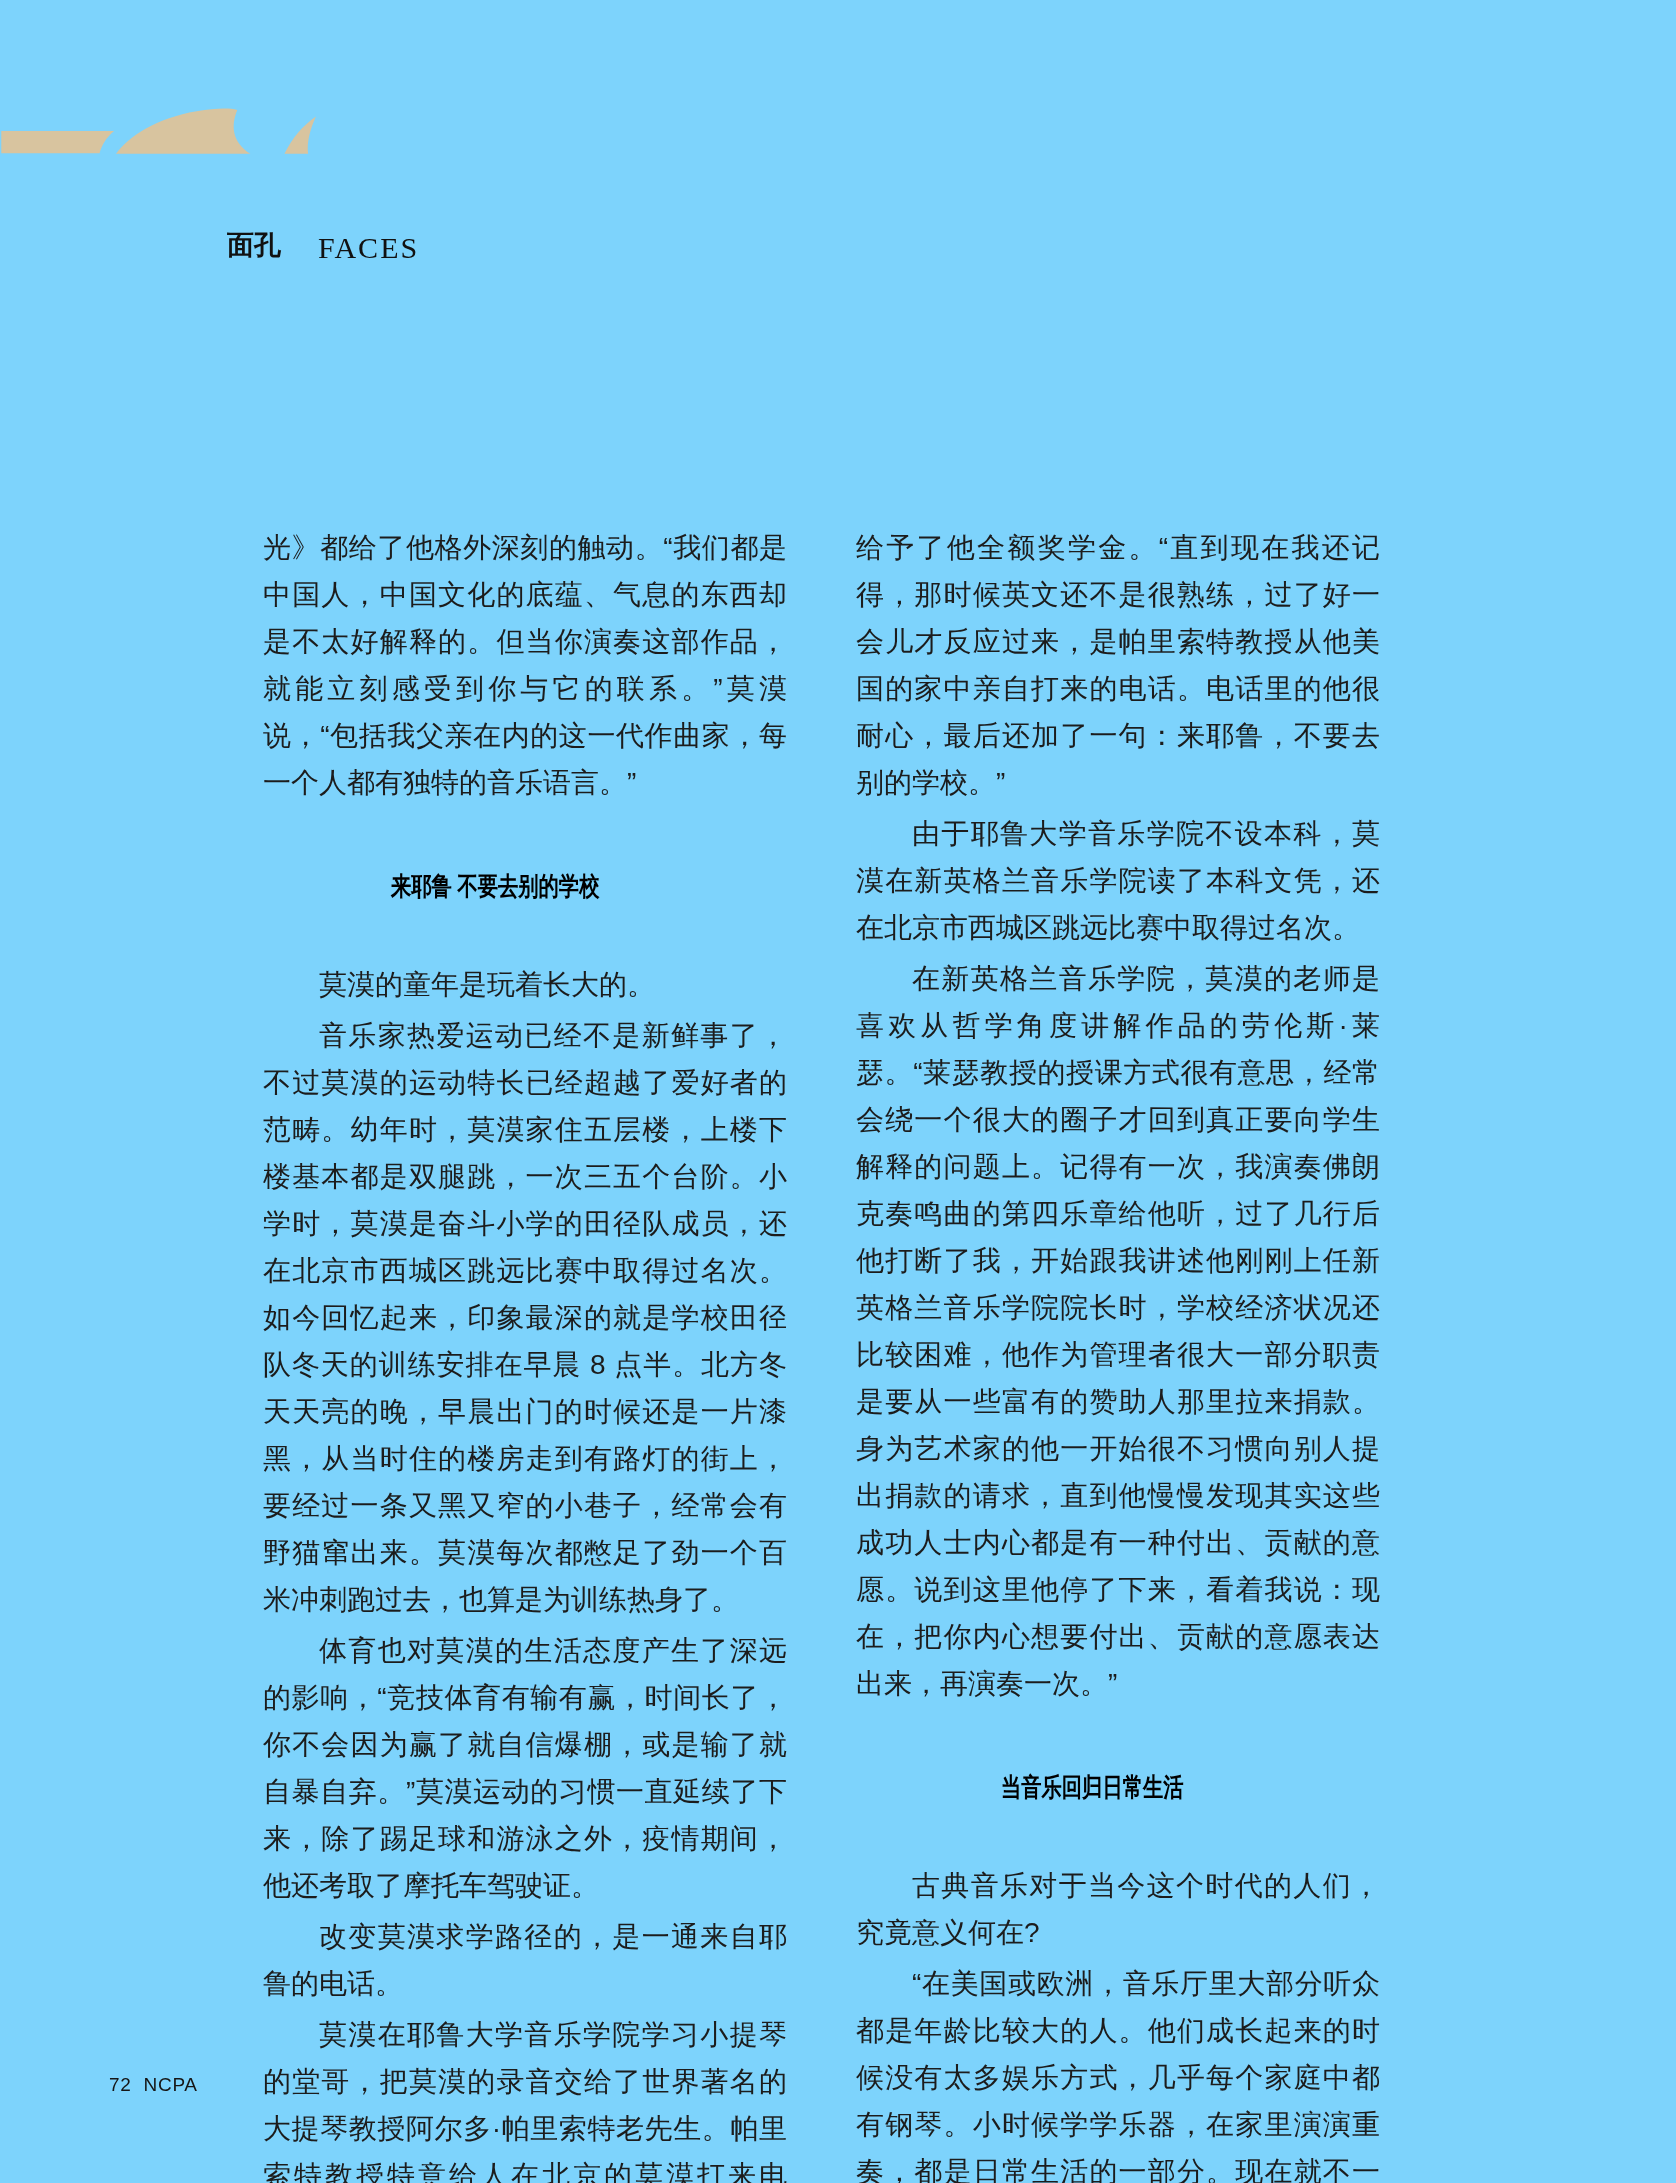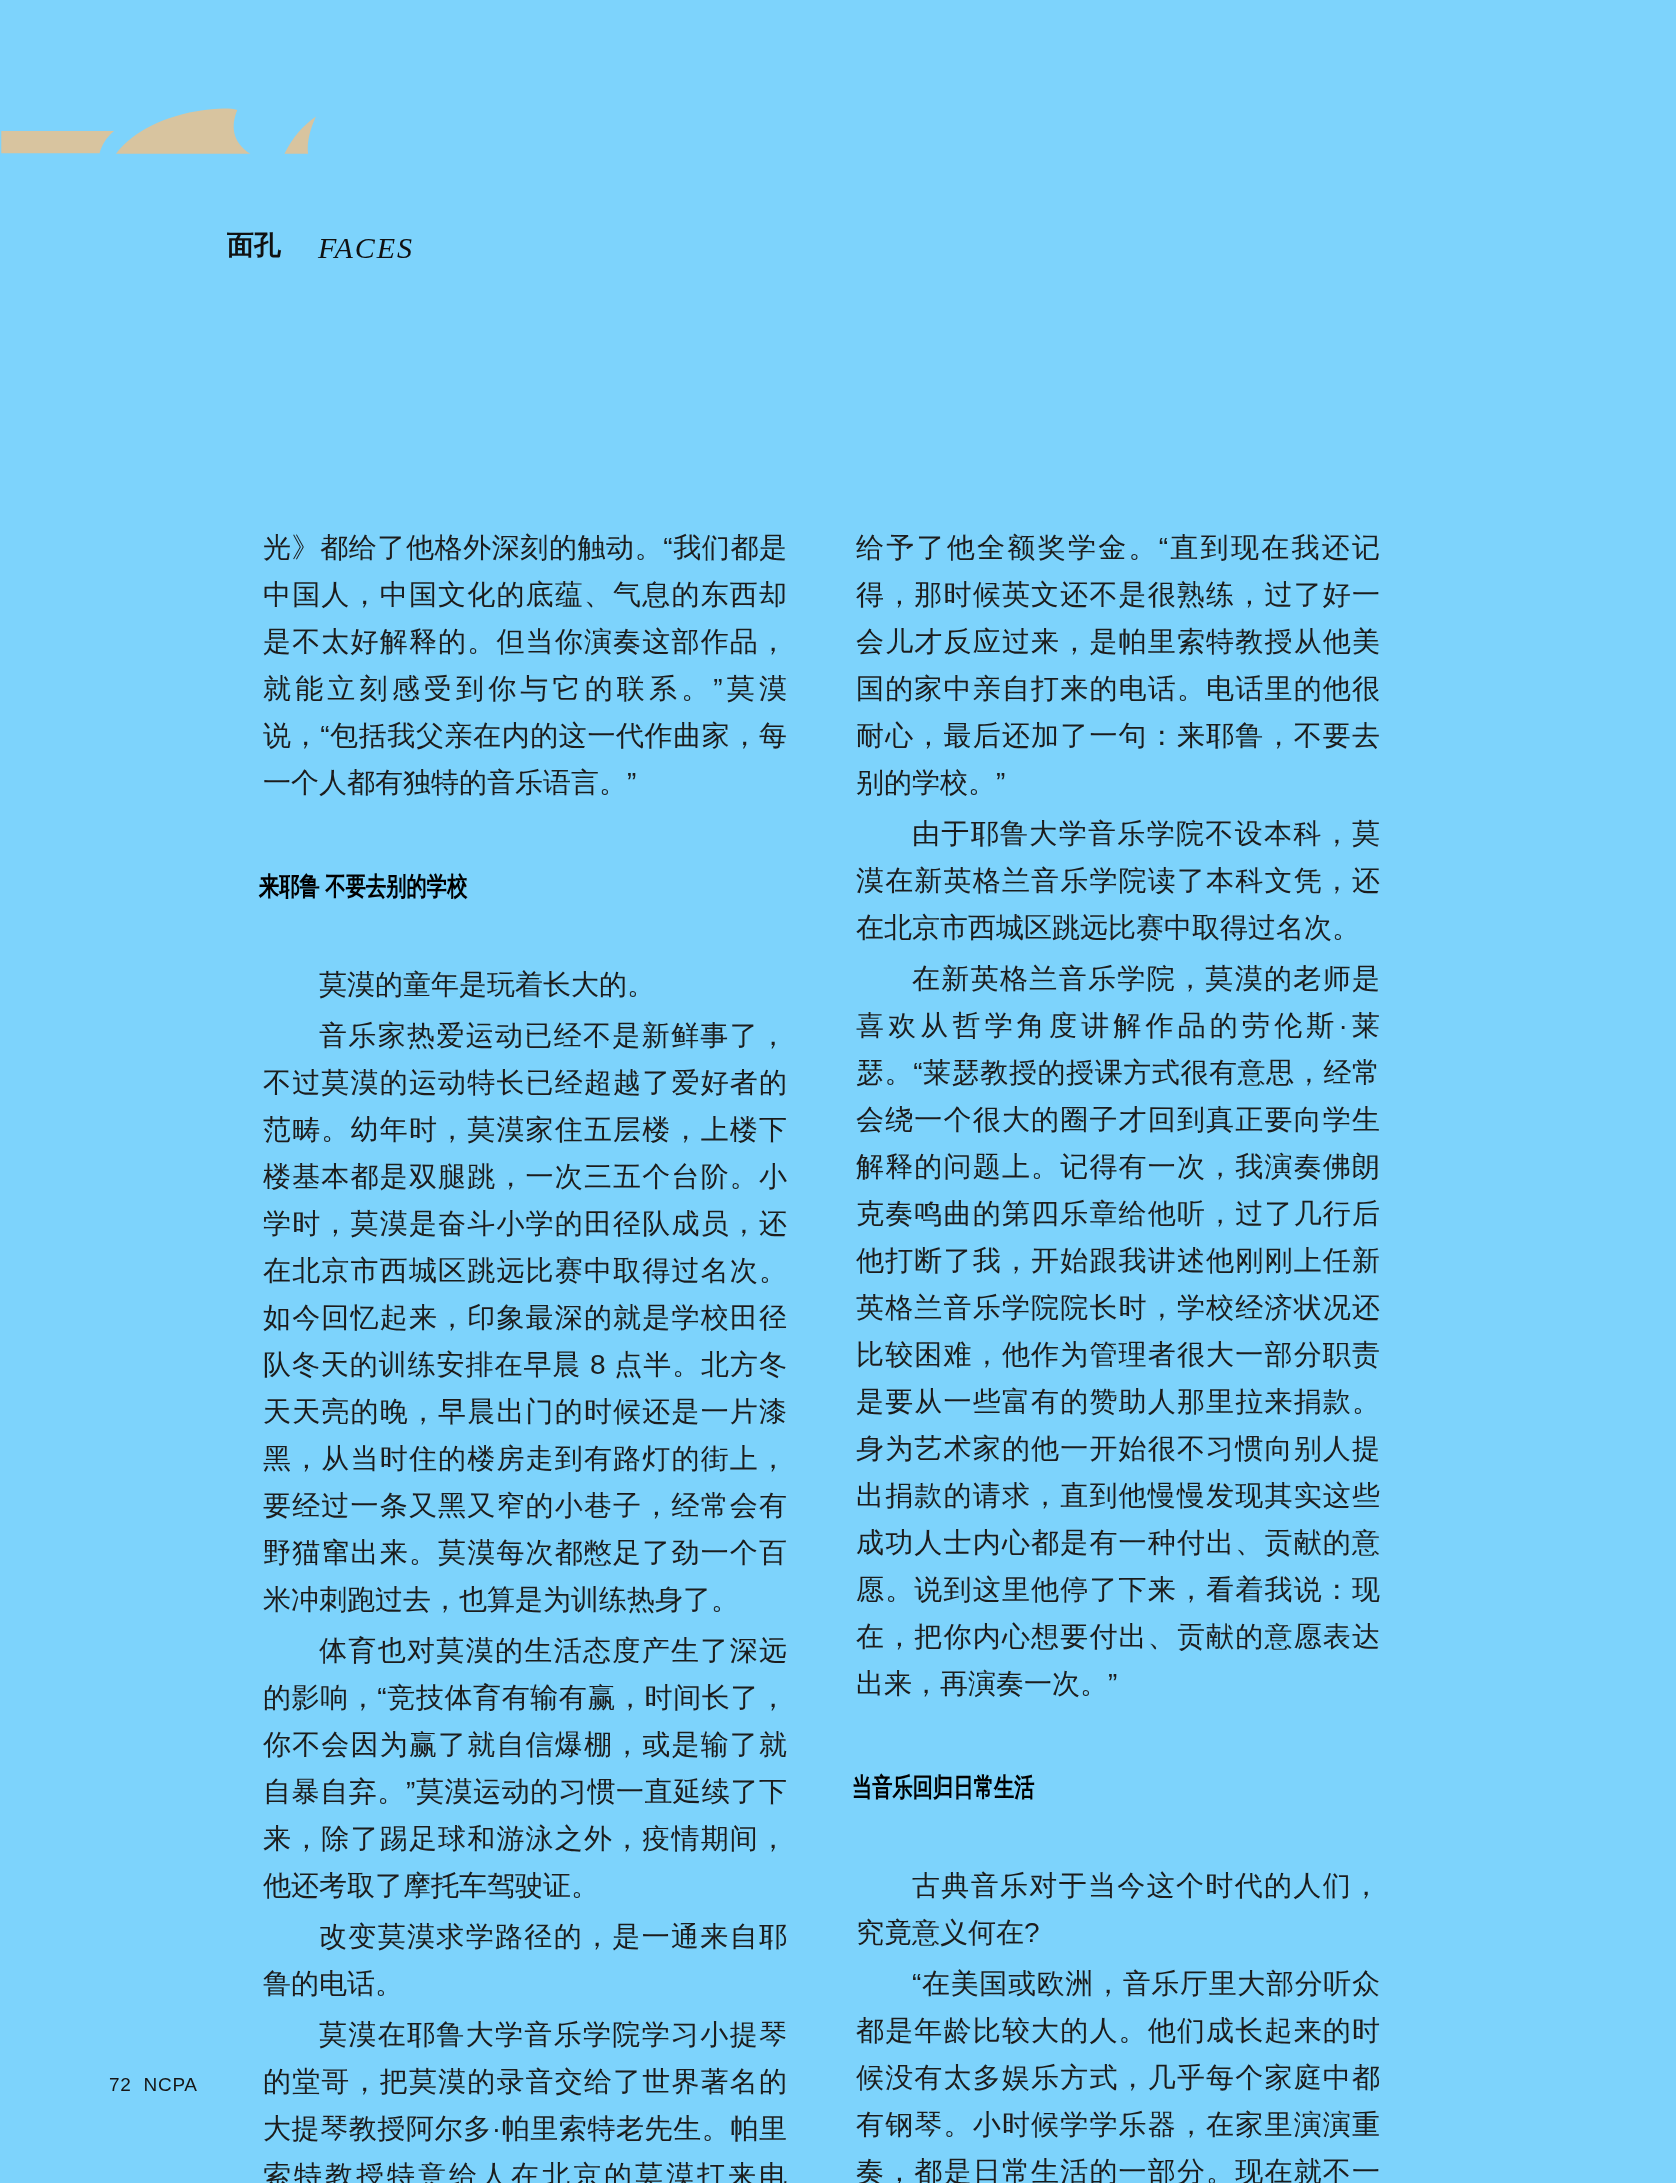--- a/index.html
+++ b/index.html
@@ -18,35 +18,35 @@
   .swoosh-svg { position: absolute; left: 0; top: 0; width: 409px; height: 59px; }
   .logo-cn {
     position: absolute; left: 227px; top: 126px;
     font-size: 27px; line-height: 27px; font-weight: 800;
     letter-spacing: 0px; color: #111111; white-space: nowrap;
   }
   .logo-en {
     position: absolute; left: 318px; top: 129px;
     font-family: "Liberation Serif", "DejaVu Serif", serif;
     font-size: 30px; line-height: 26.4px; font-weight: 400;
-    letter-spacing: 2px; color: #111111; white-space: nowrap; font-style: italic;
+    letter-spacing: 2px; color: #111111; white-space: nowrap;
   }
 
   
   .col {
     position: absolute; top: 520px; width: 532px;
     font-size: 28px; line-height: 47px;
     text-align: justify; text-justify: inter-character;
     line-break: strict;
   }
   .col-left  { left: 259px; }
   .col-right { left: 852px; }
   .para { margin: 4px; text-indent: 2em; }
   .para.cont { text-indent: 0; }
-  .sec-heading { margin: 0; padding: 47px 0; line-height: 47px; text-align: left; }
+  .sec-heading { margin: 0; padding: 47px 0; line-height: 47px; text-align: center; }
   .sec-heading-text {
     display: inline-block;
     font-size: 26px; font-weight: 800; color: #000000;
     transform: scaleX(0.78); transform-origin: left center;
     white-space: nowrap;
   }
 
   
   .page-footer {
     position: absolute; left: 109px; top: 2068px;

